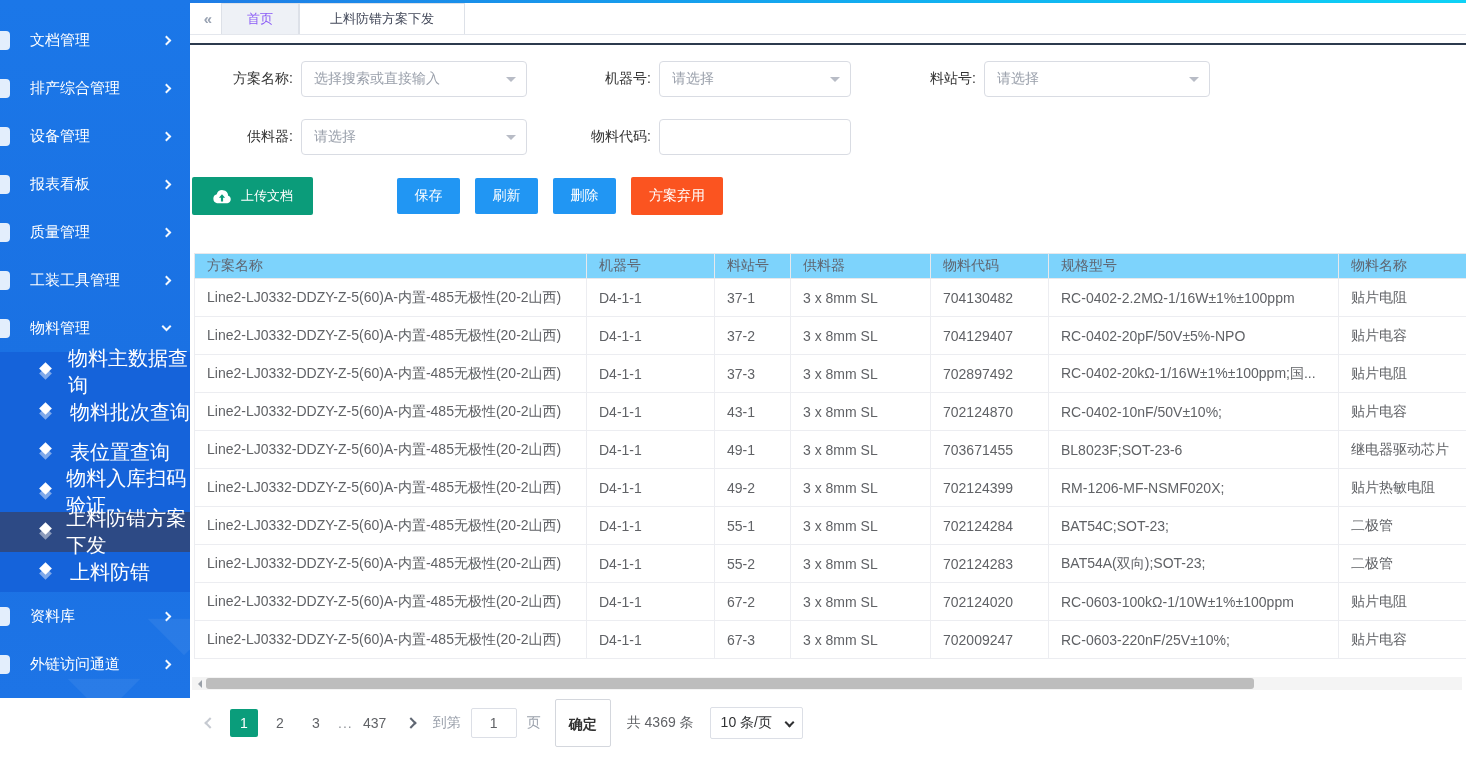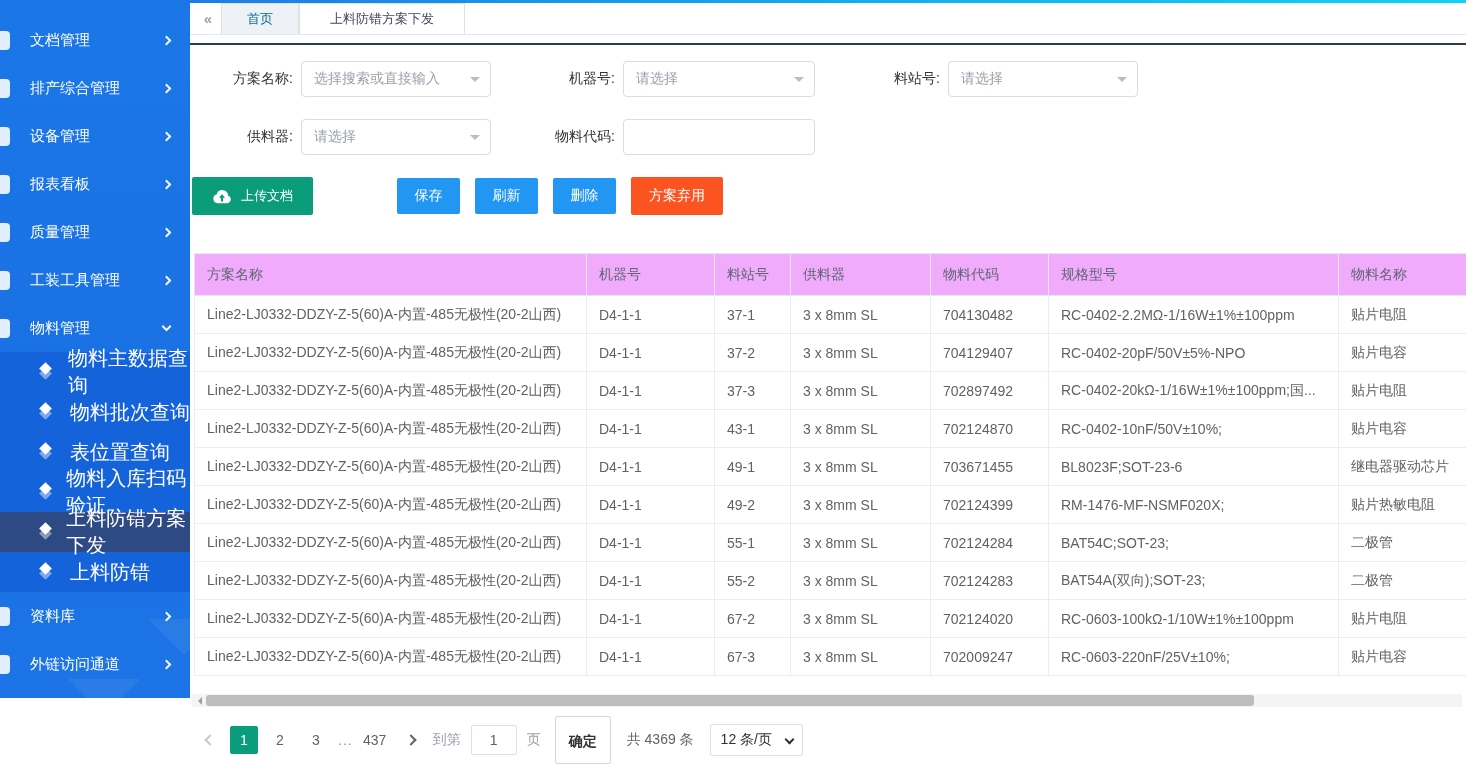--- a/index.html
+++ b/index.html
@@ -32,51 +32,51 @@
     border-left:14px solid transparent; border-right:14px solid transparent;
     width:0; height:0; transform:scale(2.6); pointer-events:none; }
   .wm1 { left:90px; top:690px; } .wm2 { left:170px; top:630px; } .wm3 { left:20px; top:760px; }
 
   
   .main { flex:1; position:relative; background:#fff; overflow:hidden; }
   .top-gradient { height:3px; background:linear-gradient(90deg,#1f7ce6 0%,#12aef0 55%,#0ed2f6 100%); }
   .tabbar { height:32px; display:flex; align-items:stretch; border-bottom:1px solid #e4e7ed; padding-left:5px; background:#fff; }
   .collapse-btn { width:26px; display:flex; align-items:center; justify-content:center;
     color:#98a2b2; font-size:15px; font-weight:bold; cursor:pointer; }
-  .tab { display:flex; align-items:center; padding:0 25px; font-size:13px; color:#0369a1;
+  .tab { display:flex; align-items:center; padding:0 25px; font-size:13px; color:#8b5cf6;
     background:#eef1f6; border:1px solid #dde1e8; border-bottom:none; cursor:pointer; }
   .tab.active { background:#fff; color:#43495a; padding:0 30px; }
   .navy-line { height:2px; background:#2c3a4e; margin-top:8px; }
 
   
   .filters { padding:16px 0 0 18px; }
   .filter-row { display:flex; align-items:center; margin-bottom:22px; }
   .f-label { font-size:14px; color:#333; text-align:right; margin-right:8px; }
   .w85 { width:85px; } .w124 { width:124px; } .w125 { width:125px; }
-  .sel, .txt { position:relative; width:190px; height:36px; border:1px solid #d9dce3;
+  .sel, .txt { position:relative; width:226px; height:36px; border:1px solid #d9dce3;
     border-radius:4px; background:#fff; display:flex; align-items:center;
     padding:0 28px 0 12px; font-size:14px; color:#9aa0ab; cursor:pointer; }
   .sel.w192, .txt.w192 { width:192px; }
   .caret { position:absolute; right:10px; top:15px; width:0; height:0;
     border:5px solid transparent; border-top-color:#b8bcc6; }
   .txt { cursor:text; padding-right:12px; border-radius:4px; }
   input.txt { outline:none; color:#333; }
 
   
   .actions { display:flex; align-items:center; margin:22px 0 0 2px; }
   .btn { border:none; cursor:pointer; color:#fff; font-size:14px;
     font-family:inherit; border-radius:2px; display:flex; align-items:center; justify-content:center; }
   .btn-upload { background:#0b9c7a; height:38px; padding:16px 20px; font-size:13px; gap:9px; margin-right:84px; }
   .btn-blue { background:#2196f3; width:63px; height:36px; margin-right:15px; }
   .btn-orange { background:#fb5420; width:92px; height:38px; margin-left:0; }
 
   
   .table-wrap { margin:38px 0 0 4px; width:1272px; overflow:hidden; }
   table { border-collapse:collapse; table-layout:fixed; width:1360px; }
-  th { height:42px; background:#f0abfc; border:1px solid #e7e8ec; font-weight:normal;
+  th { height:25px; background:#7dd3fc; border:1px solid #e7e8ec; font-weight:normal;
     text-align:left; padding:0 12px; font-size:14px; color:#5f6672; white-space:nowrap; }
   td { height:38px; border:1px solid #ecedf1; padding:0 12px; font-size:14px; color:#606266;
     white-space:nowrap; overflow:hidden; text-overflow:ellipsis; background:#fff; }
 
   
   .hscroll { position:relative; margin:18px 0 0 2px; width:1270px; height:13px; background:#f4f4f4; }
   .hs-arrow { position:absolute; left:2px; top:3px; width:0; height:0;
     border:4px solid transparent; border-right-color:#9aa0a8; cursor:pointer; }
   .hs-thumb { position:absolute; left:14px; top:1px; height:11px; width:1048px;
     background:#bdbdbd; border-radius:3px; cursor:grab; }
@@ -315,21 +315,21 @@
               <td>703671455</td>
               <td>BL8023F;SOT-23-6</td>
               <td>继电器驱动芯片</td>
             </tr>
             <tr>
               <td>Line2-LJ0332-DDZY-Z-5(60)A-内置-485无极性(20-2山西)</td>
               <td>D4-1-1</td>
               <td>49-2</td>
               <td>3 x 8mm SL</td>
               <td>702124399</td>
-              <td>RM-1476-MF-NSMF020X;</td>
+              <td>RM-1206-MF-NSMF020X;</td>
               <td>贴片热敏电阻</td>
             </tr>
             <tr>
               <td>Line2-LJ0332-DDZY-Z-5(60)A-内置-485无极性(20-2山西)</td>
               <td>D4-1-1</td>
               <td>55-1</td>
               <td>3 x 8mm SL</td>
               <td>702124284</td>
               <td>BAT54C;SOT-23;</td>
               <td>二极管</td>
@@ -377,18 +377,18 @@
       <span class="pg-num">3</span>
       <span class="pg-dots">...</span>
       <span class="pg-num">437</span>
       <span class="chev-ico pg-next"></span>
       <span class="goto-label">到第</span>
       <input class="goto-input" type="text" value="1" style="">
       <span class="page-word">页</span>
       <button class="confirm-btn">确定</button>
       <span class="total">共 4369 条</span>
       <div class="size-select">
-        <span>12 条/页</span>
+        <span>10 条/页</span>
         <span class="size-caret"></span>
       </div>
     </div>
   </main>
 </div>
 
 </body></html>

